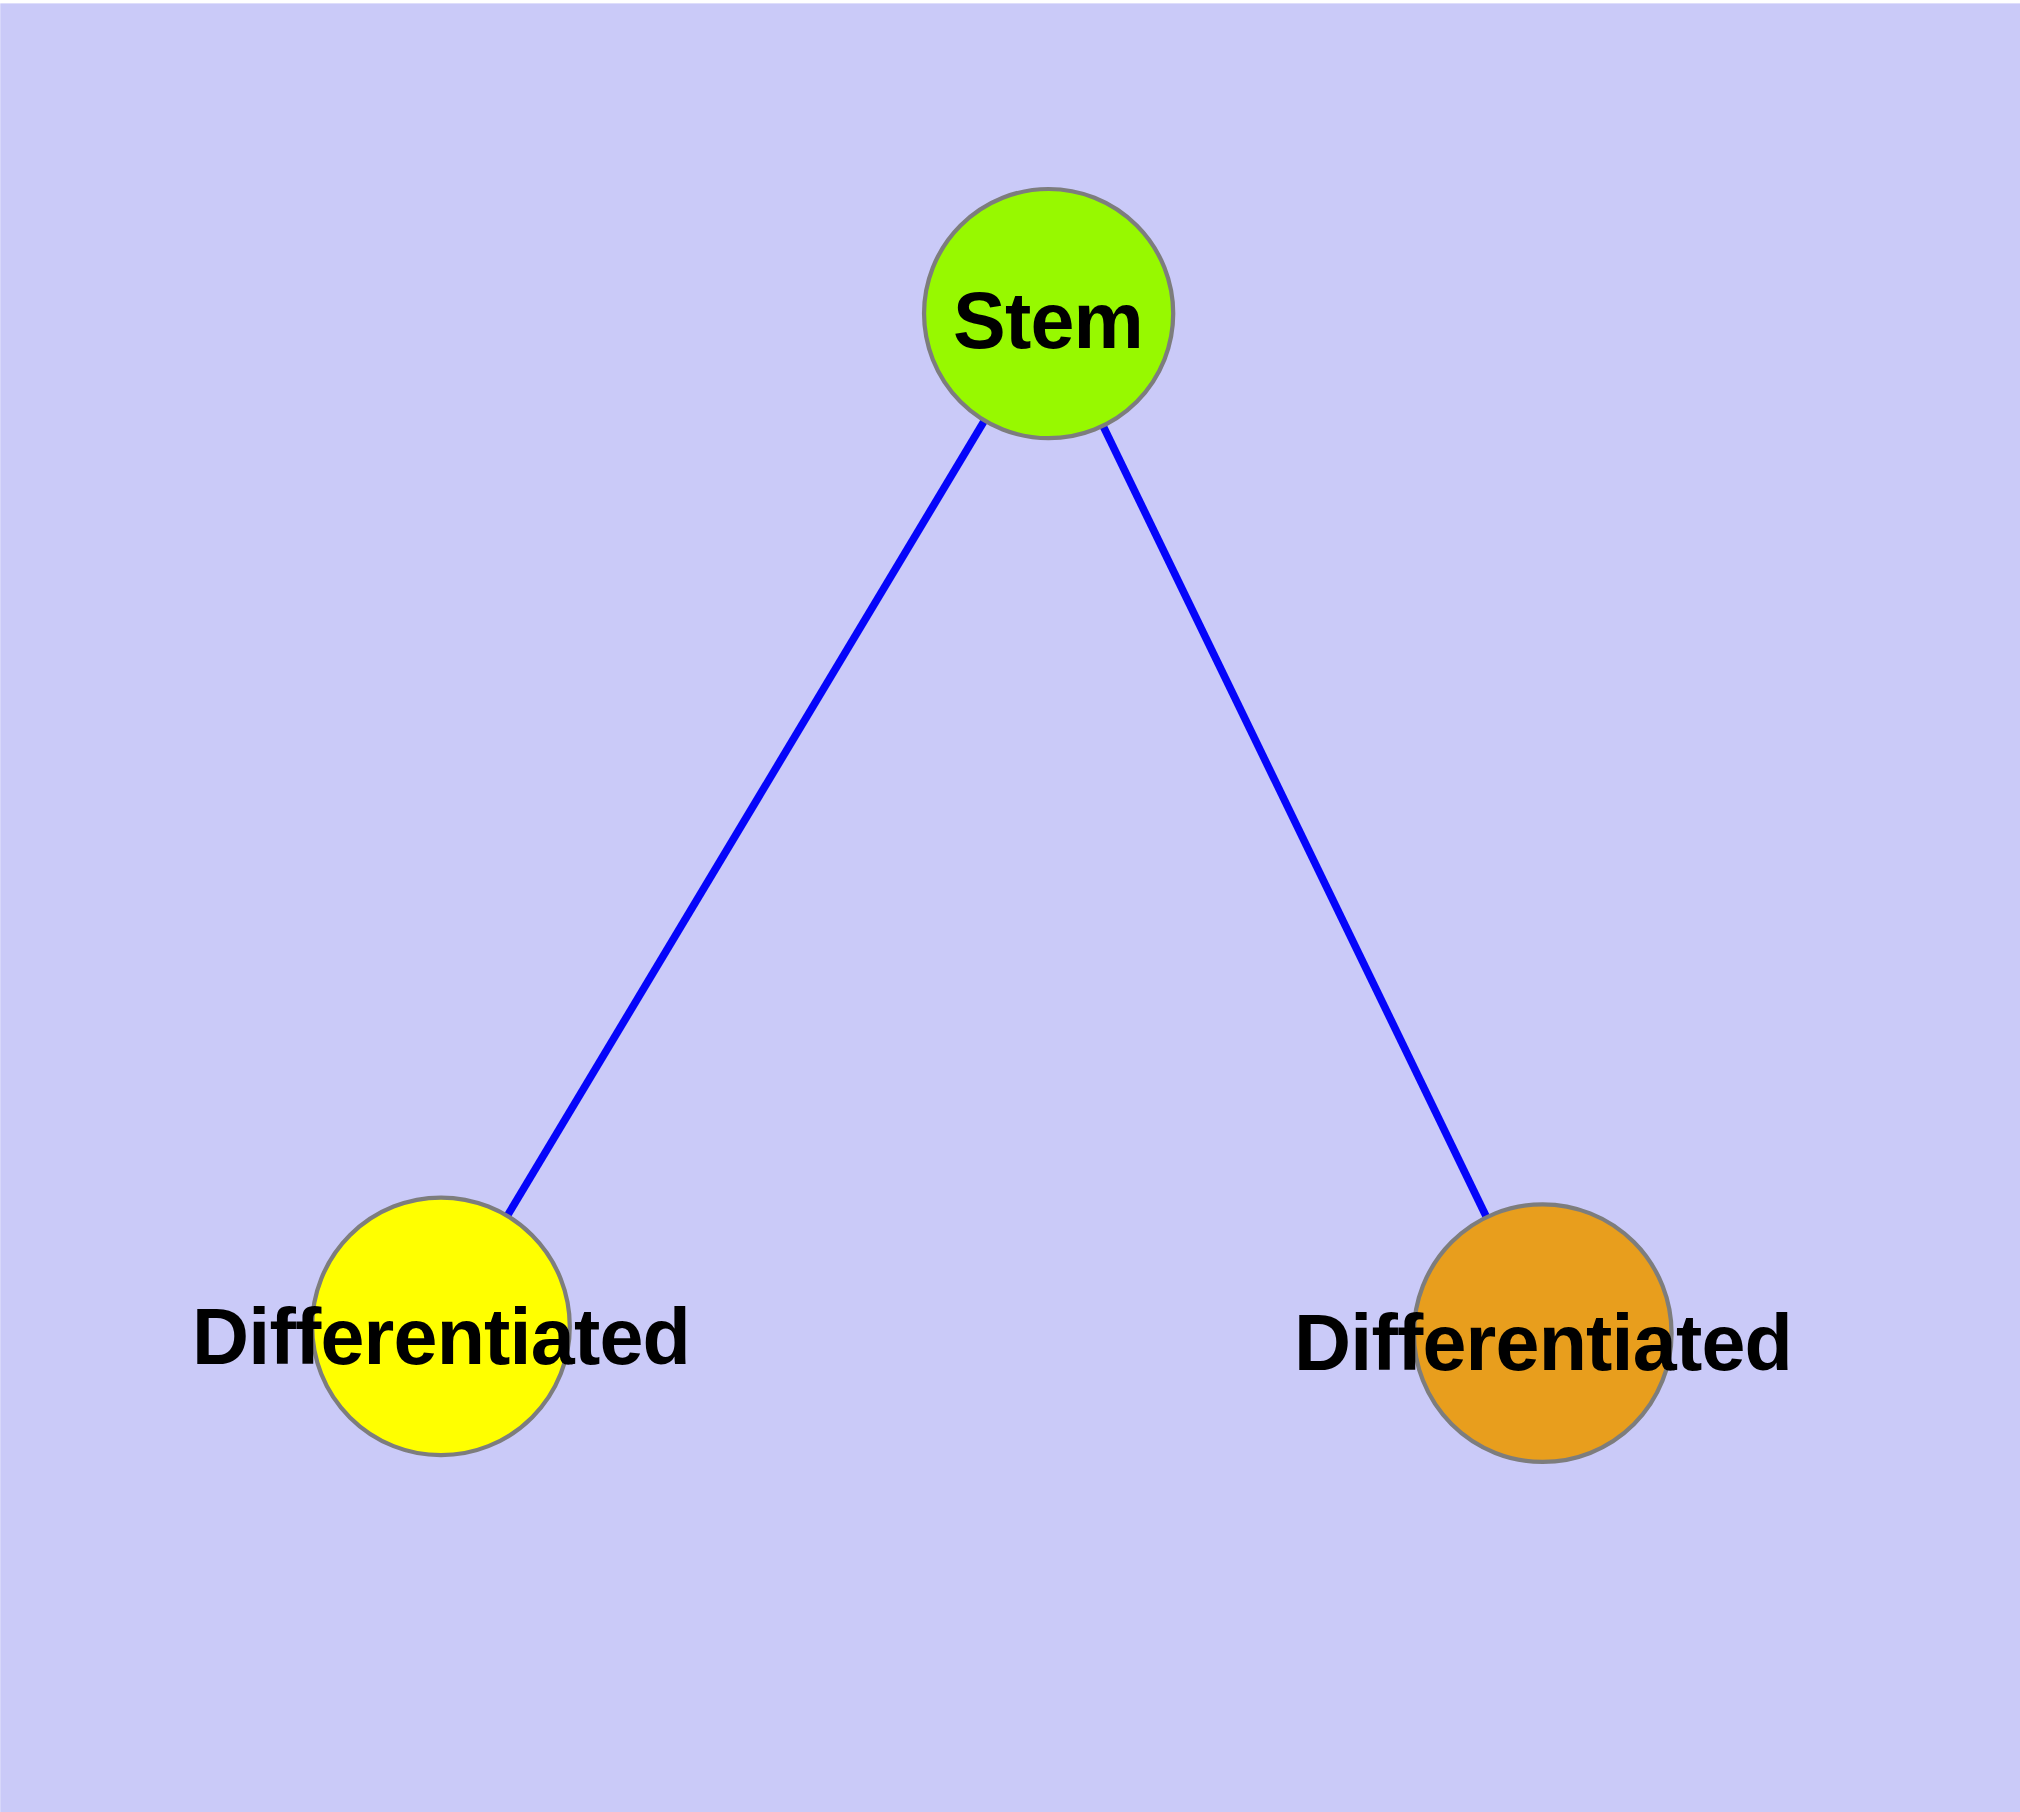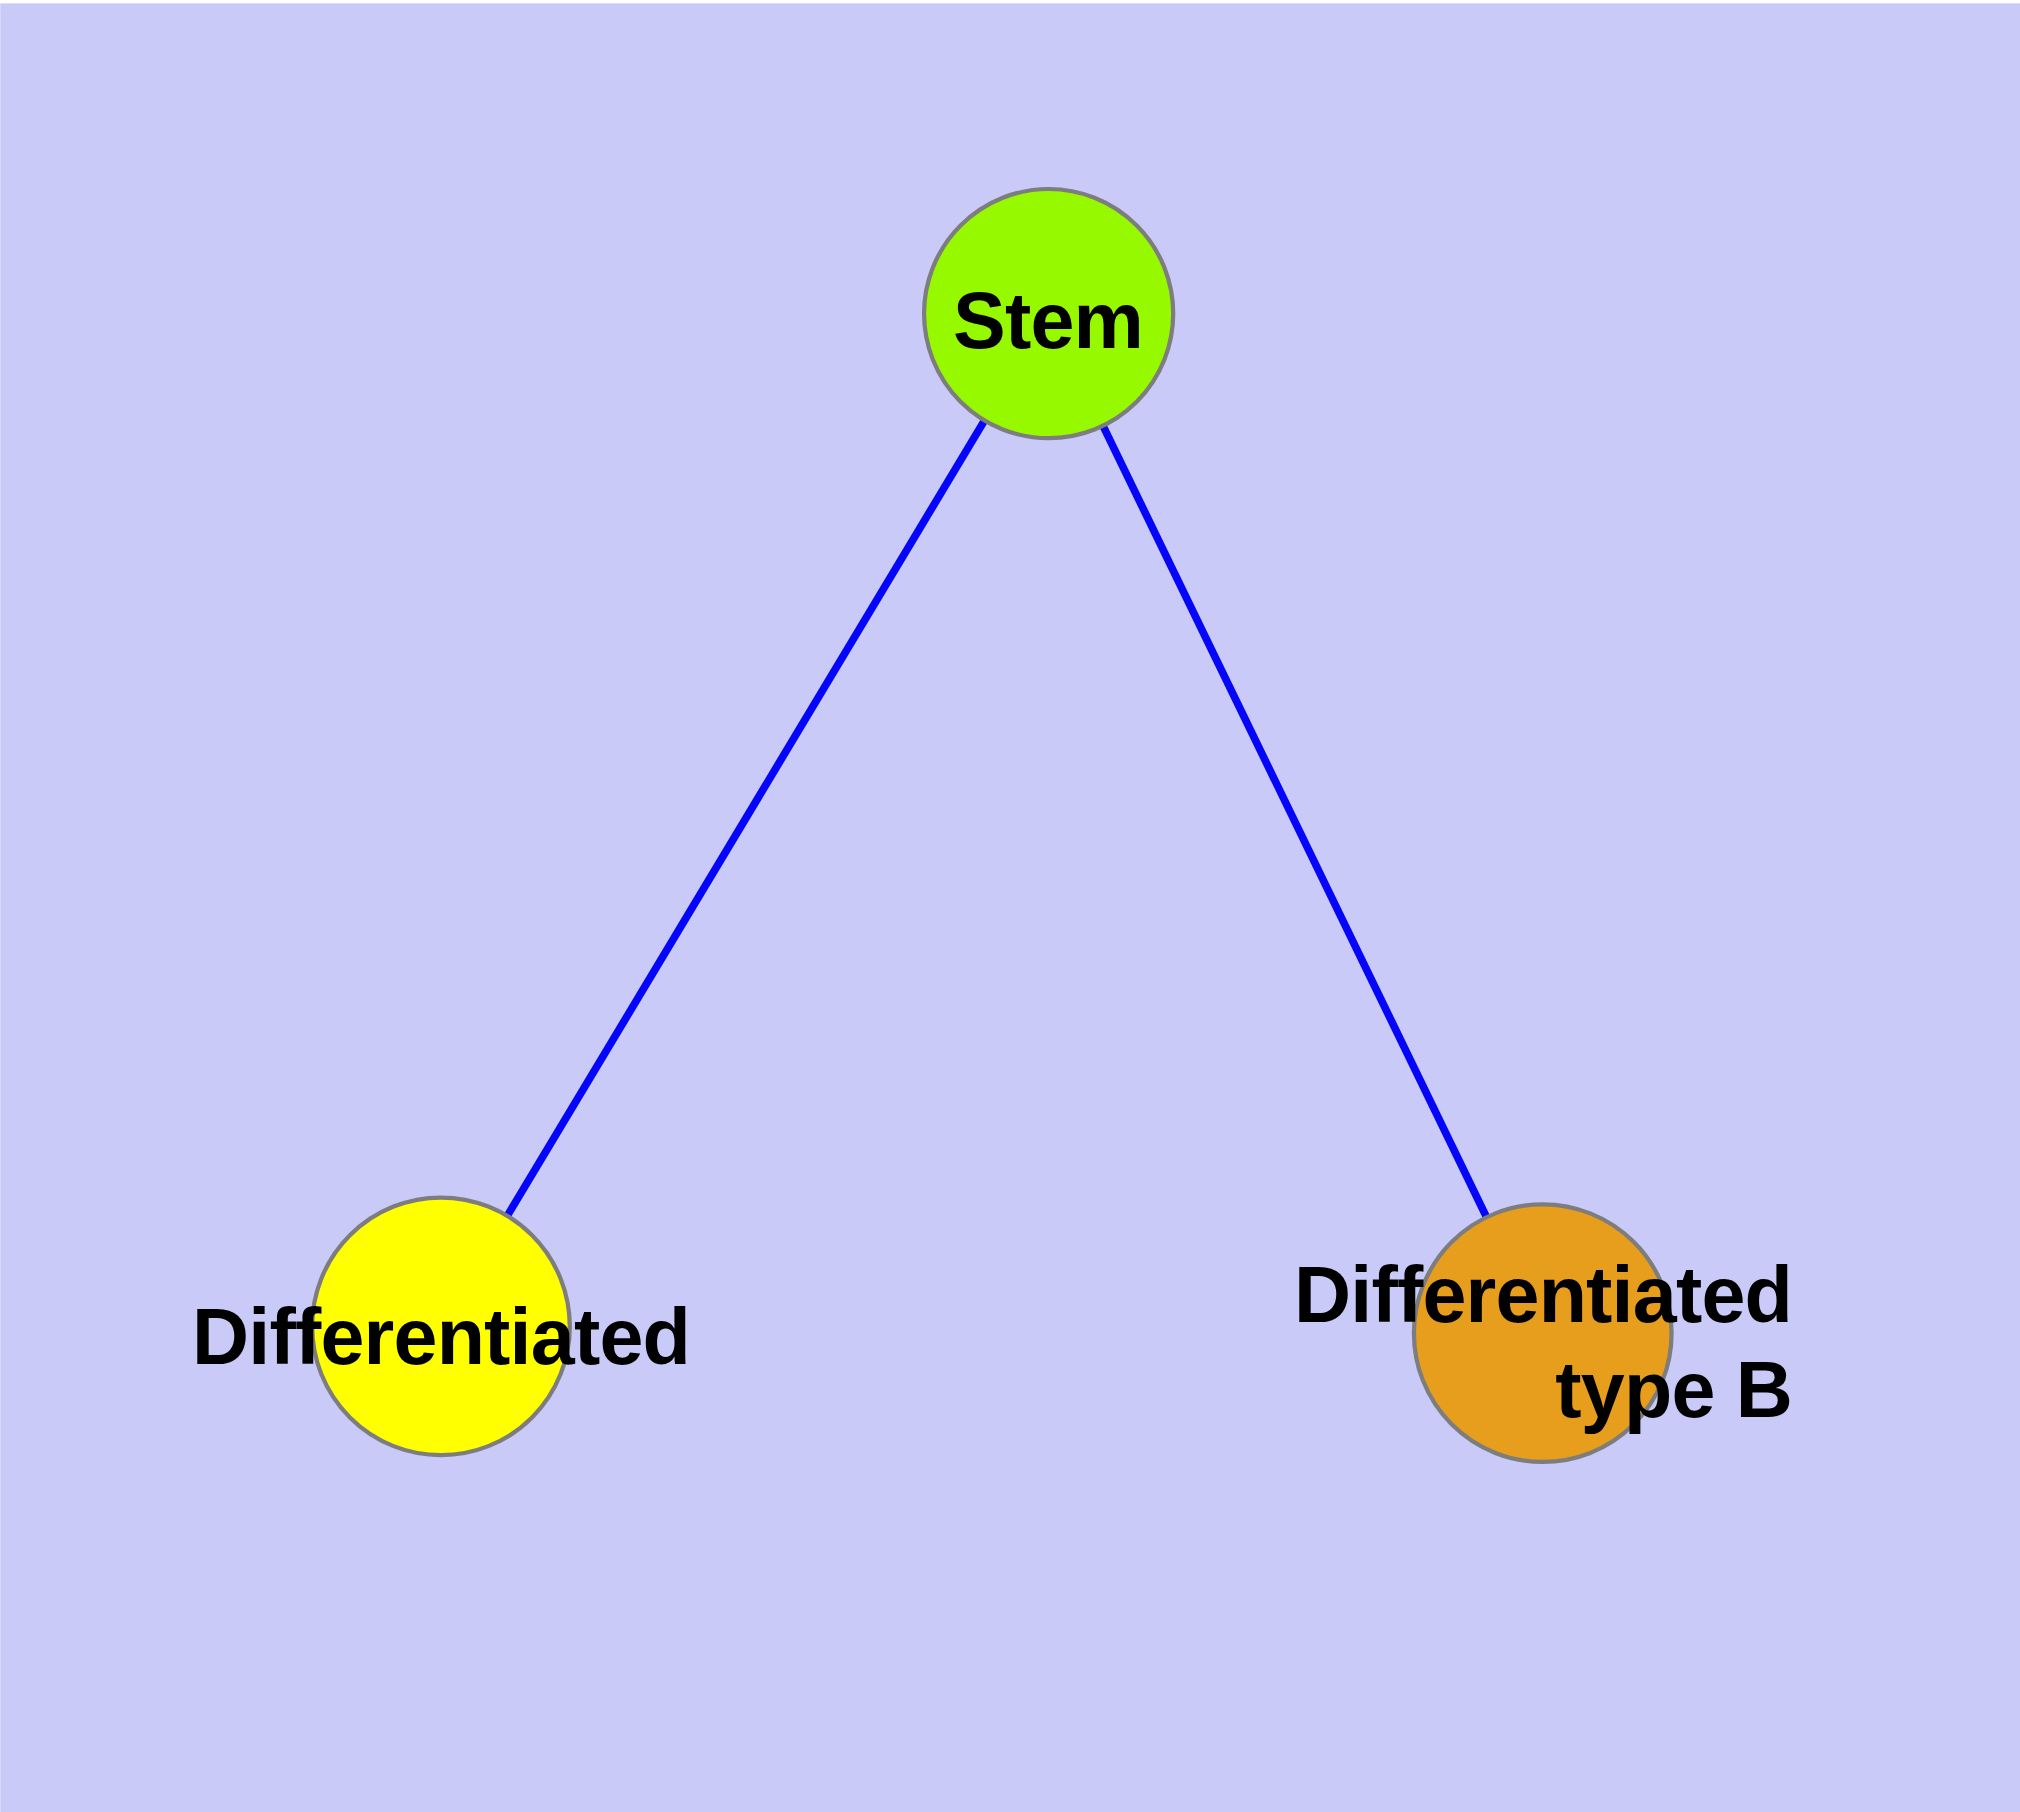--- a/index.html
+++ b/index.html
@@ -16,21 +16,21 @@
   }
   .canvas svg {
     position: absolute;
     left: 0;
     top: 0;
     display: block;
   }
   .node-label {
     position: absolute;
     transform: translate(-50%, -50%);
-    text-align: right;
+    text-align: center;
     color: #000000;
     font-weight: 700;
     font-size: 79px;
     line-height: 95px;
     white-space: nowrap;
     letter-spacing: -0.8px;
   }
 </style>
 </head>
 <body>
@@ -57,17 +57,16 @@
   </svg>
 
   <div class="node-label" style="left:1048px; top:320px;">Stem</div>
 
   <div class="node-label" style="left:441px; top:1336px;">
     <div>Differentiated</div>
   </div>
 
   <div class="node-label" style="left:1543px; top:1342px;">
     <div>Differentiated</div>
-    <div>type B</div>
   </div>
 
 </div>
 
 
 </body></html>

